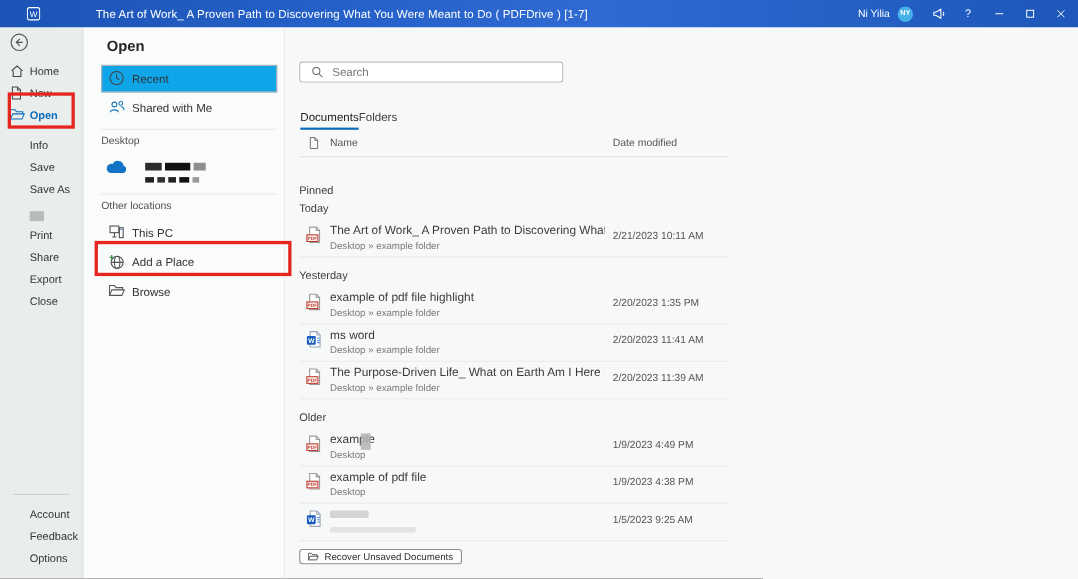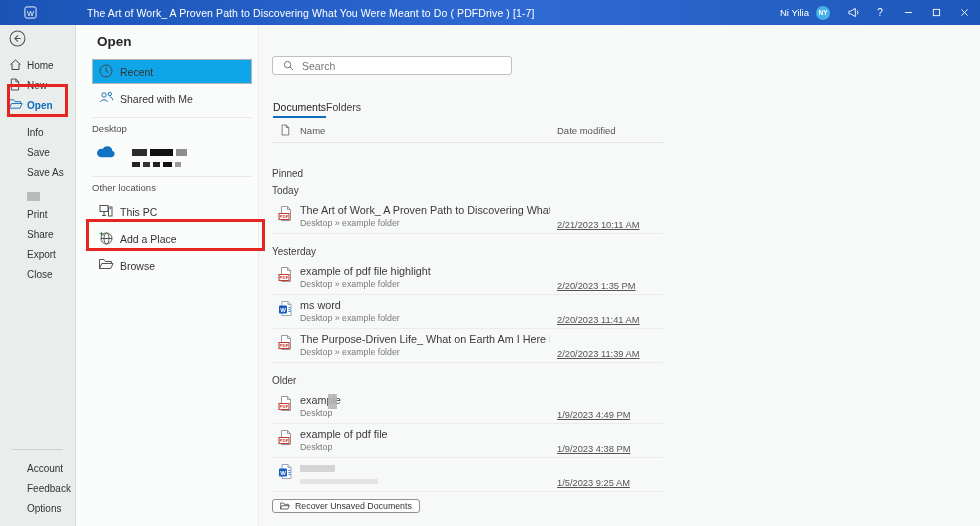--- a/index.html
+++ b/index.html
@@ -68,21 +68,21 @@
   .pinned-desc{position:absolute;left:13px;top:136px;font-size:8.8px;color:#6e6e6e;}
 
   .groups{position:absolute;left:13px;top:148px;width:391px;}
   .group-heading{font-size:10px;color:#3d3d3d;margin:12px 0 4px 0;}
   .file-row{position:relative;min-height:26px;padding:4px 0 3px 6px;border-bottom:1px solid #ebebeb;
     display:flex;align-items:flex-start;}
   .file-ico{width:15px;margin-right:7px;margin-top:1px;flex:0 0 auto;display:flex;}
   .file-text{overflow:hidden;}
   .file-name{font-size:10.8px;color:#3a3a3a;white-space:nowrap;overflow:hidden;max-width:250px;}
   .file-path{font-size:8.8px;color:#7a7a7a;margin-top:2px;white-space:nowrap;}
-  .file-date{position:absolute;left:285px;top:20px;font-size:9.3px;color:#555;white-space:nowrap;text-decoration:underline;}
+  .file-date{position:absolute;left:285px;top:9px;font-size:9.3px;color:#555;white-space:nowrap;}
   .redact-v{position:absolute;left:56px;top:4px;width:9px;height:15px;background:#b3b3b3;opacity:.85;}
   .redact-name{display:inline-block;width:35px;height:7px;background:#d4d4d4;border-radius:1px;}
   .redact-path{display:inline-block;width:78px;height:5px;background:#e3e3e3;border-radius:1px;}
 
   .recover-btn{position:absolute;left:13px;bottom:13px;height:14px;padding:0 7px;background:#fdfdfd;
     border:1px solid #8f8f8f;border-radius:3px;display:inline-flex;align-items:center;gap:5px;
     font-size:8.8px;color:#333;}
 
   
   .annot{position:absolute;border:3px solid #e52620;pointer-events:none;}

